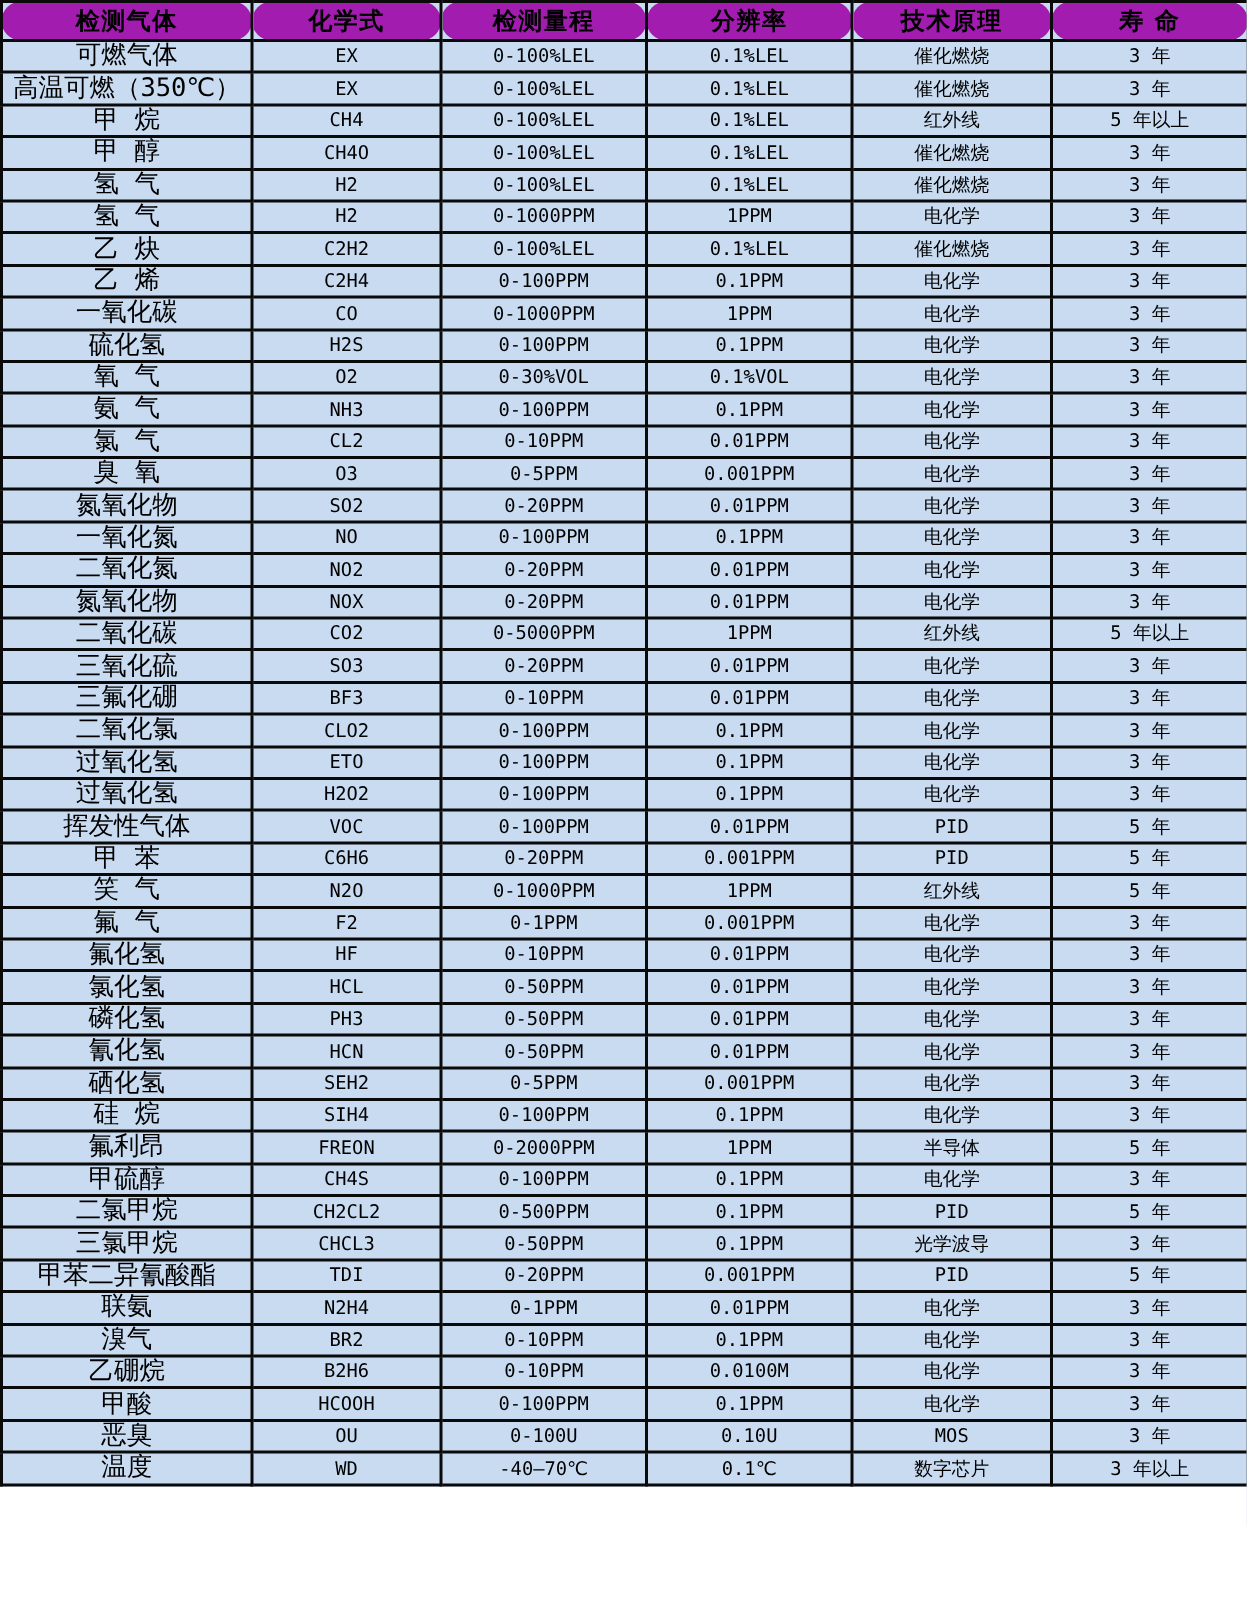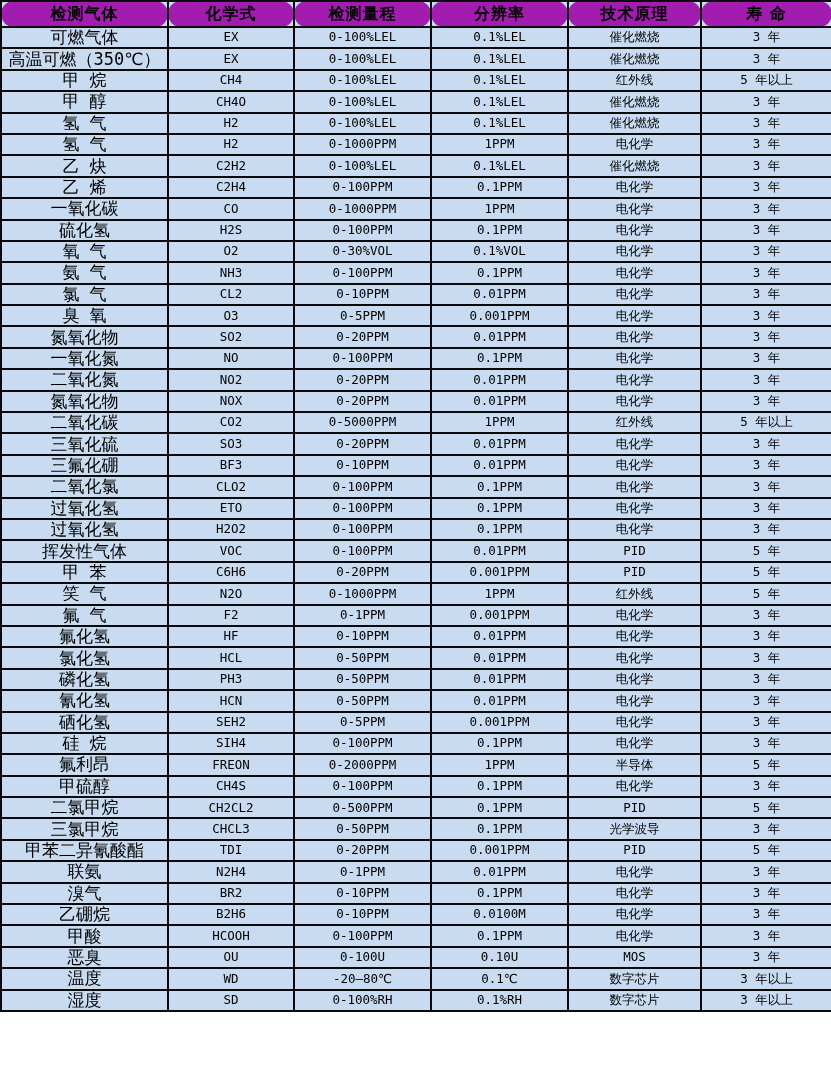--- a/index.html
+++ b/index.html
@@ -423,27 +423,19 @@
         <td class="cell-gas-name">恶臭</td>
         <td class="cell-formula">OU</td>
         <td class="cell-range">0-100U</td>
         <td class="cell-resolution">0.10U</td>
         <td class="cell-principle">MOS</td>
         <td class="cell-lifespan">3 年</td>
       </tr>
       <tr>
         <td class="cell-gas-name">温度</td>
         <td class="cell-formula">WD</td>
-        <td class="cell-range">-20—80℃</td>
+        <td class="cell-range">-40—70℃</td>
         <td class="cell-resolution">0.1℃</td>
-        <td class="cell-principle">数字芯片</td>
-        <td class="cell-lifespan">3 年以上</td>
-      </tr>
-      <tr>
-        <td class="cell-gas-name">湿度</td>
-        <td class="cell-formula">SD</td>
-        <td class="cell-range">0-100%RH</td>
-        <td class="cell-resolution">0.1%RH</td>
         <td class="cell-principle">数字芯片</td>
         <td class="cell-lifespan">3 年以上</td>
       </tr>
     </tbody>
 </table>
 
 </body></html>

